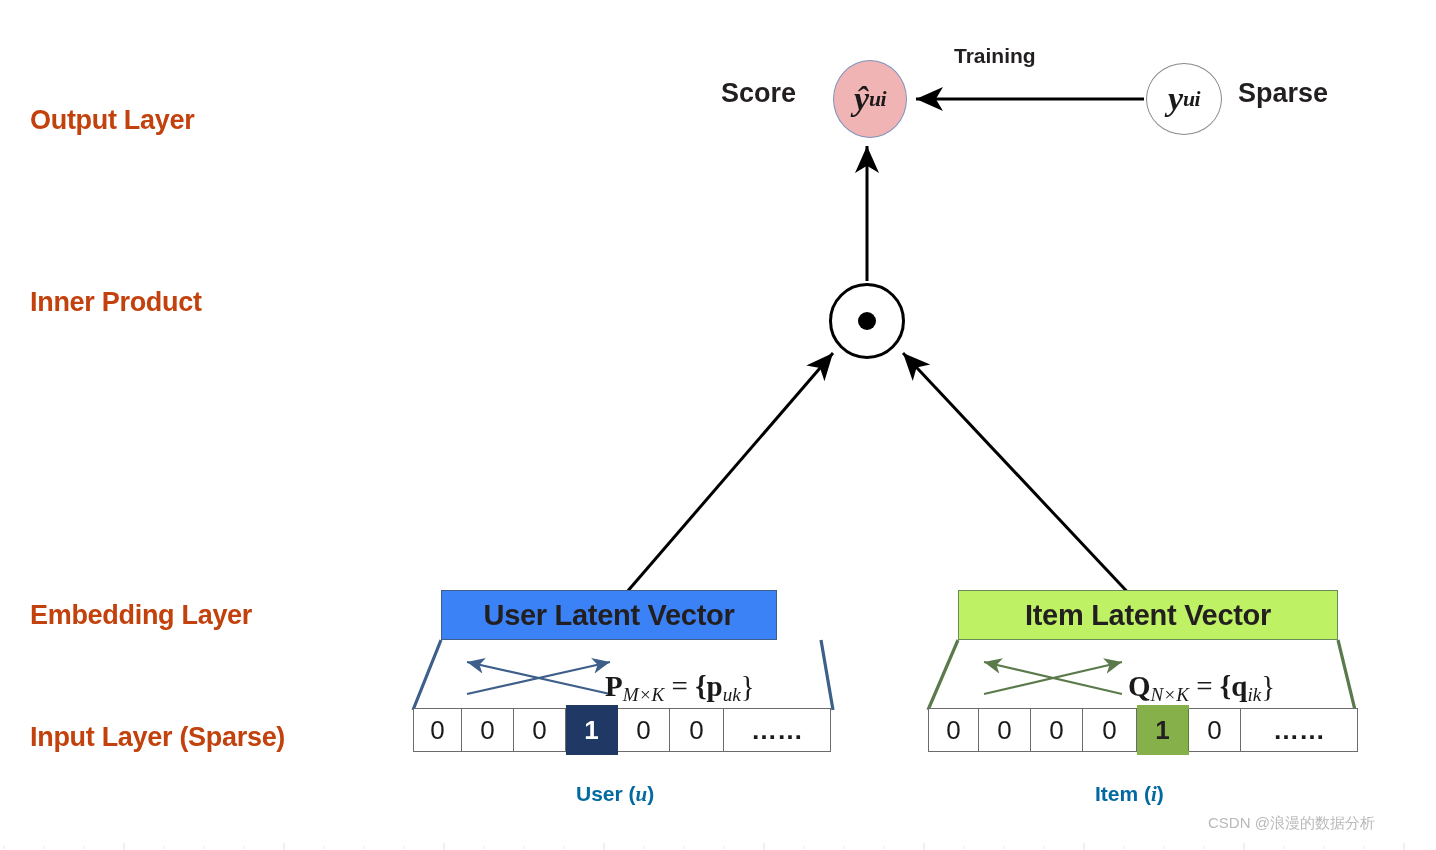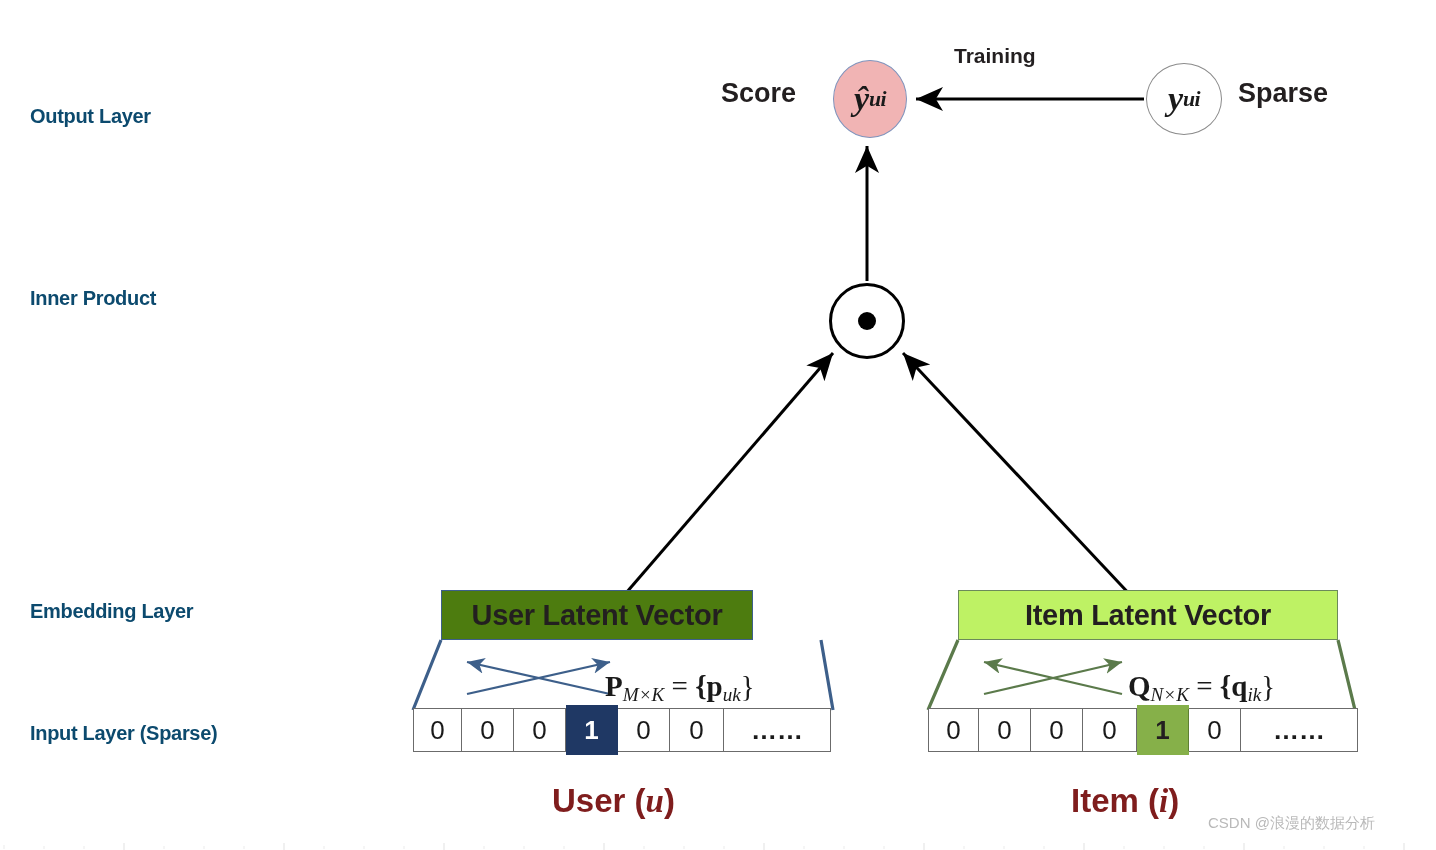--- a/index.html
+++ b/index.html
@@ -22,22 +22,22 @@
     position: absolute;
     left: 0;
     top: 0;
     width: 1436px;
     height: 850px;
   }
   .row-label {
     position: absolute;
     font-family: "Liberation Sans", sans-serif;
     font-weight: bold;
-    color: #0c4a6e;
-    font-size: 20px;
+    color: #c2410c;
+    font-size: 27px;
     letter-spacing: -0.3px;
     white-space: nowrap;
   }
   #label-output      { left: 30px;  top: 105px; }
   #label-inner       { left: 30px;  top: 287px; }
   #label-embedding   { left: 30px;  top: 600px; }
   #label-input       { left: 30px;  top: 722px; }
 
   .side-text {
     position: absolute;
@@ -115,22 +115,22 @@
     align-items: center;
     justify-content: center;
     font-family: "Liberation Sans", sans-serif;
     font-weight: bold;
     font-size: 29px;
     color: #231f20;
     letter-spacing: -0.3px;
     white-space: nowrap;
   }
   #header-user {
-    left: 28px; top: 0px; width: 312px;
-    background: #4d7c0f;
+    left: 28px; top: 0px; width: 336px;
+    background: #3b82f6;
     border: 1.3px solid #3d5f8a;
   }
   #header-item {
     left: 30px; top: 0px; width: 380px;
     background: #bef264;
     border: 1.3px solid #6b8a5a;
   }
   .formula {
     position: absolute;
     font-family: "Liberation Serif", serif;
@@ -194,23 +194,24 @@
     color: #231f20;
     border-right-color: #5e7f33;
     box-shadow: 0 -4px 0 0 #86b049, 0 4px 0 0 #86b049;
     z-index: 3;
   }
 
   .caption {
     position: absolute;
     font-family: "Liberation Sans", sans-serif;
     font-weight: bold;
-    font-size: 33px;
-    color: #7f1d1d;
-    white-space: nowrap;
+    font-size: 21px;
+    color: #0369a1;
+    white-space: nowrap;
+    margin-left: 24px;
   }
   #caption-user { left: 552px; top: 782px; }
   #caption-item { left: 1071px; top: 782px; }
   .cap-it {
     font-family: "Liberation Serif", serif;
     font-style: italic;
     font-weight: bold;
   }
 
   #watermark {

